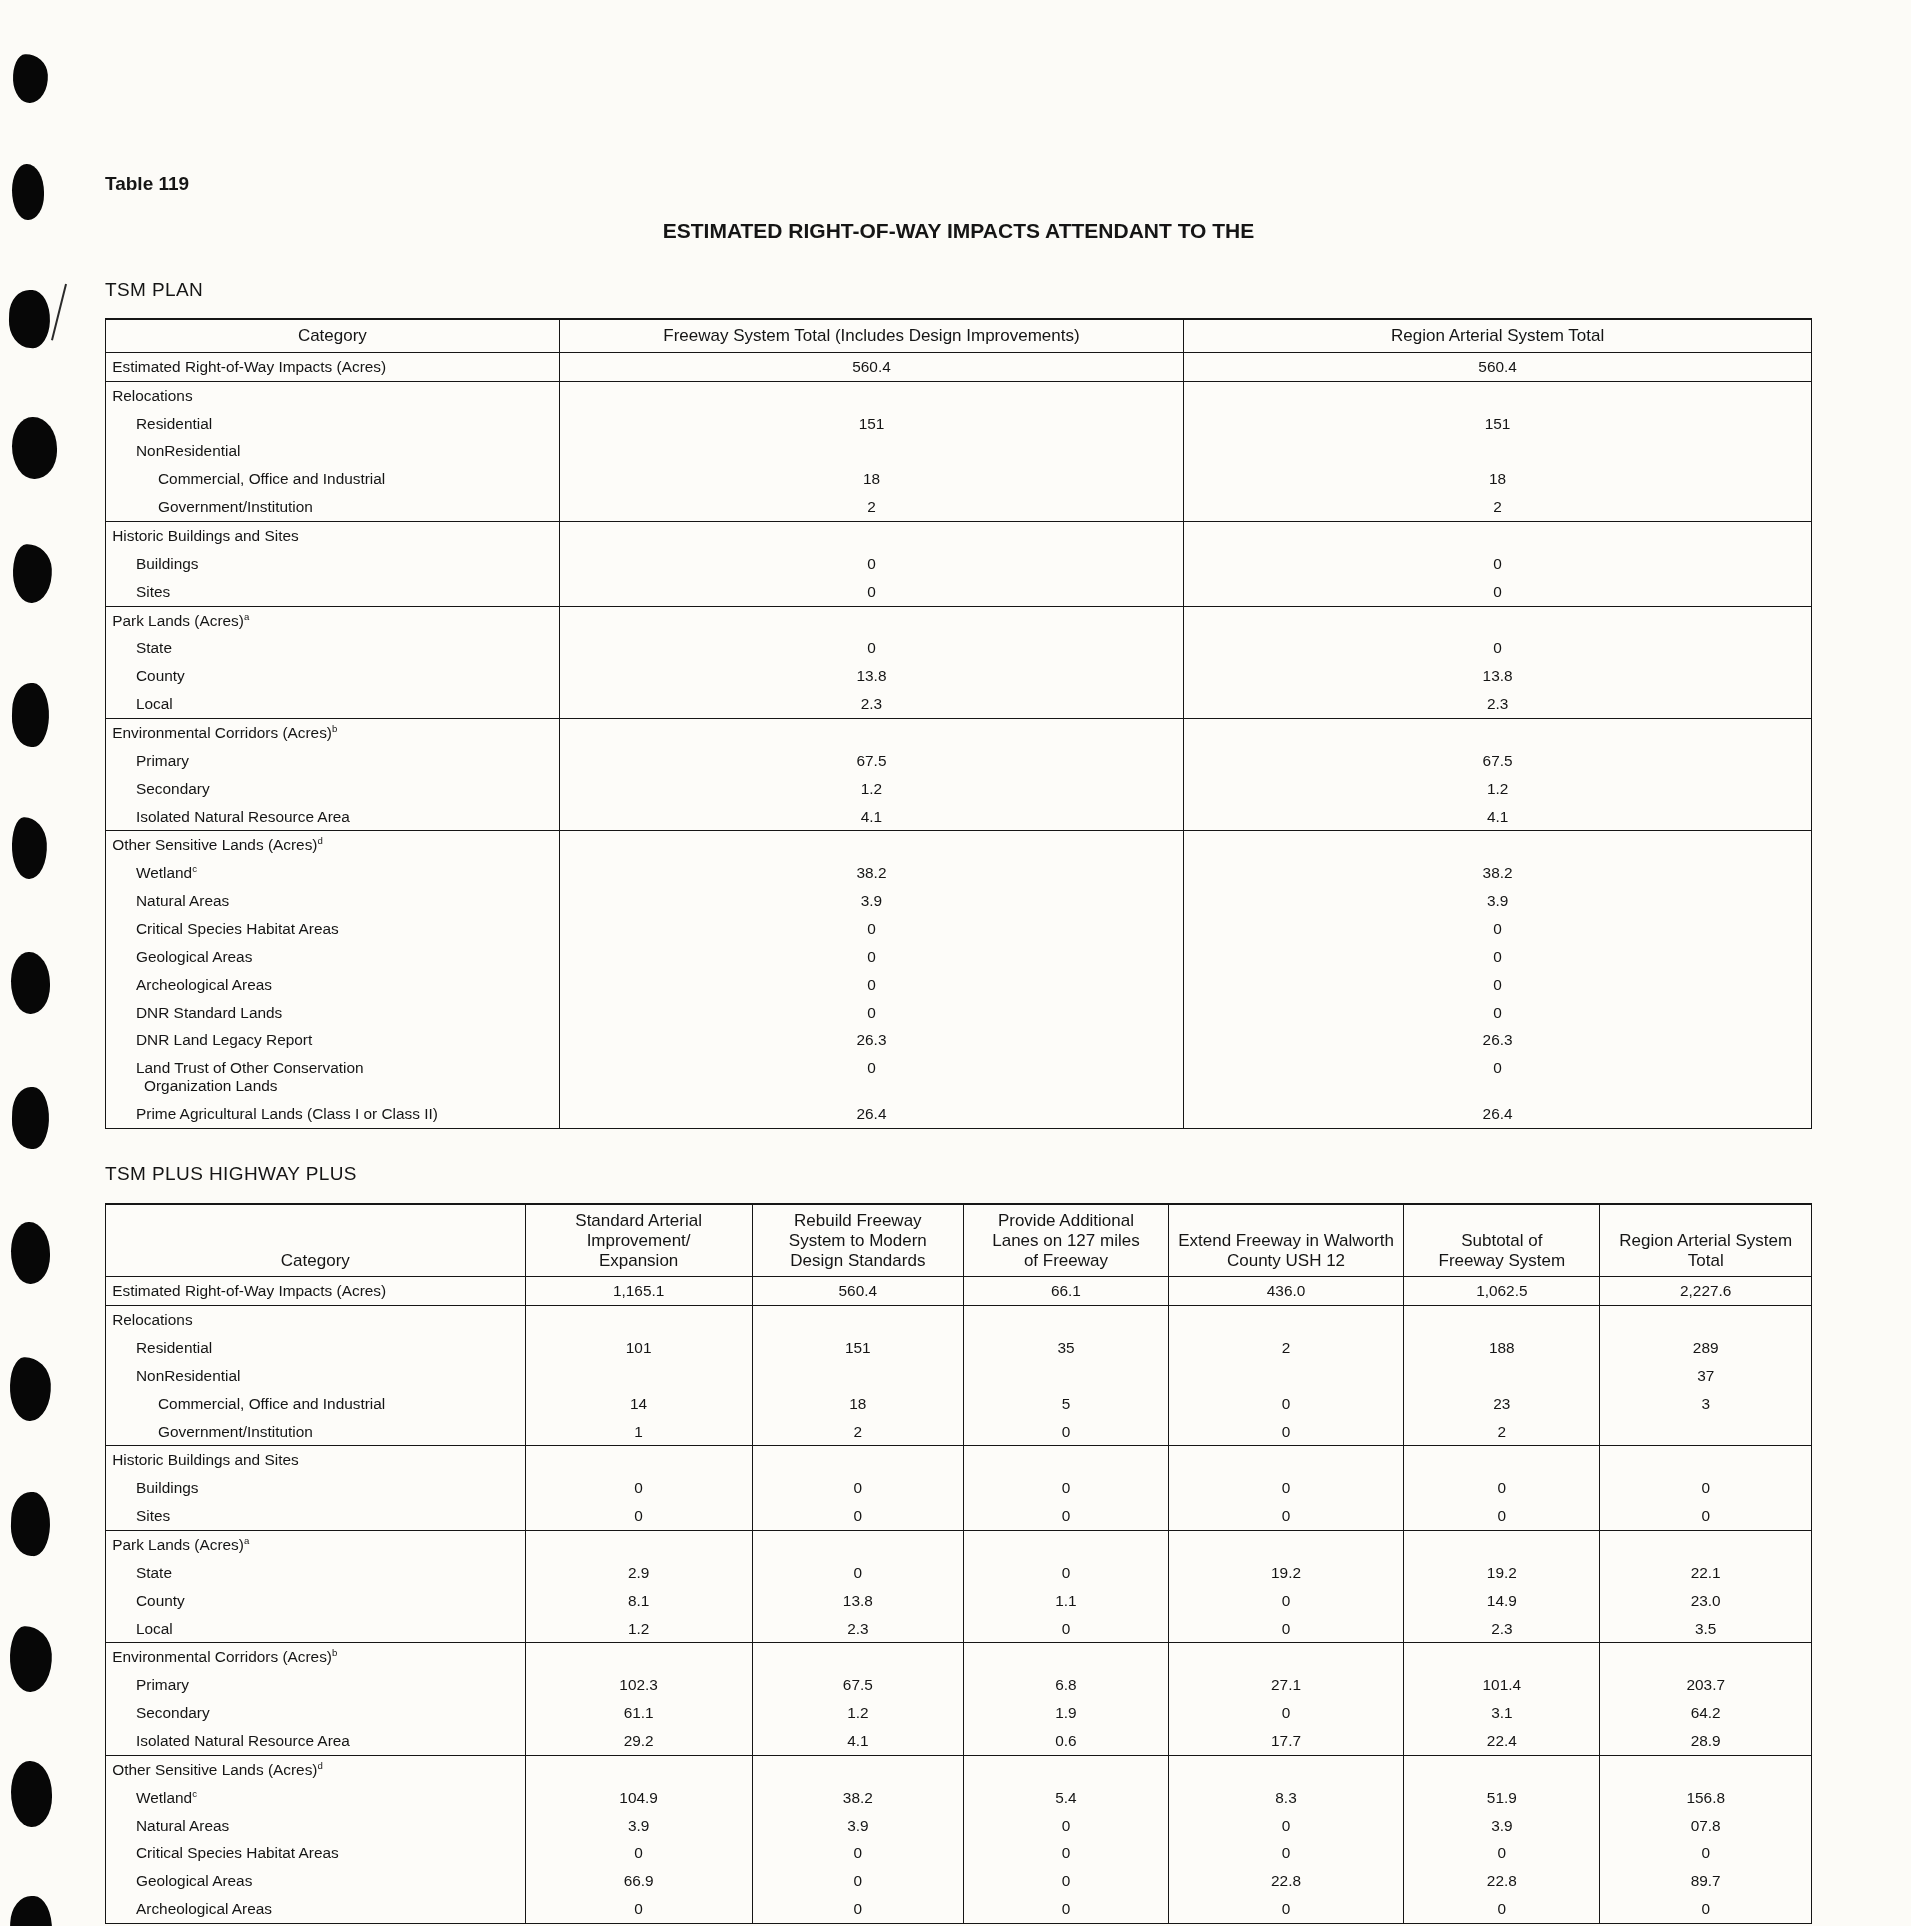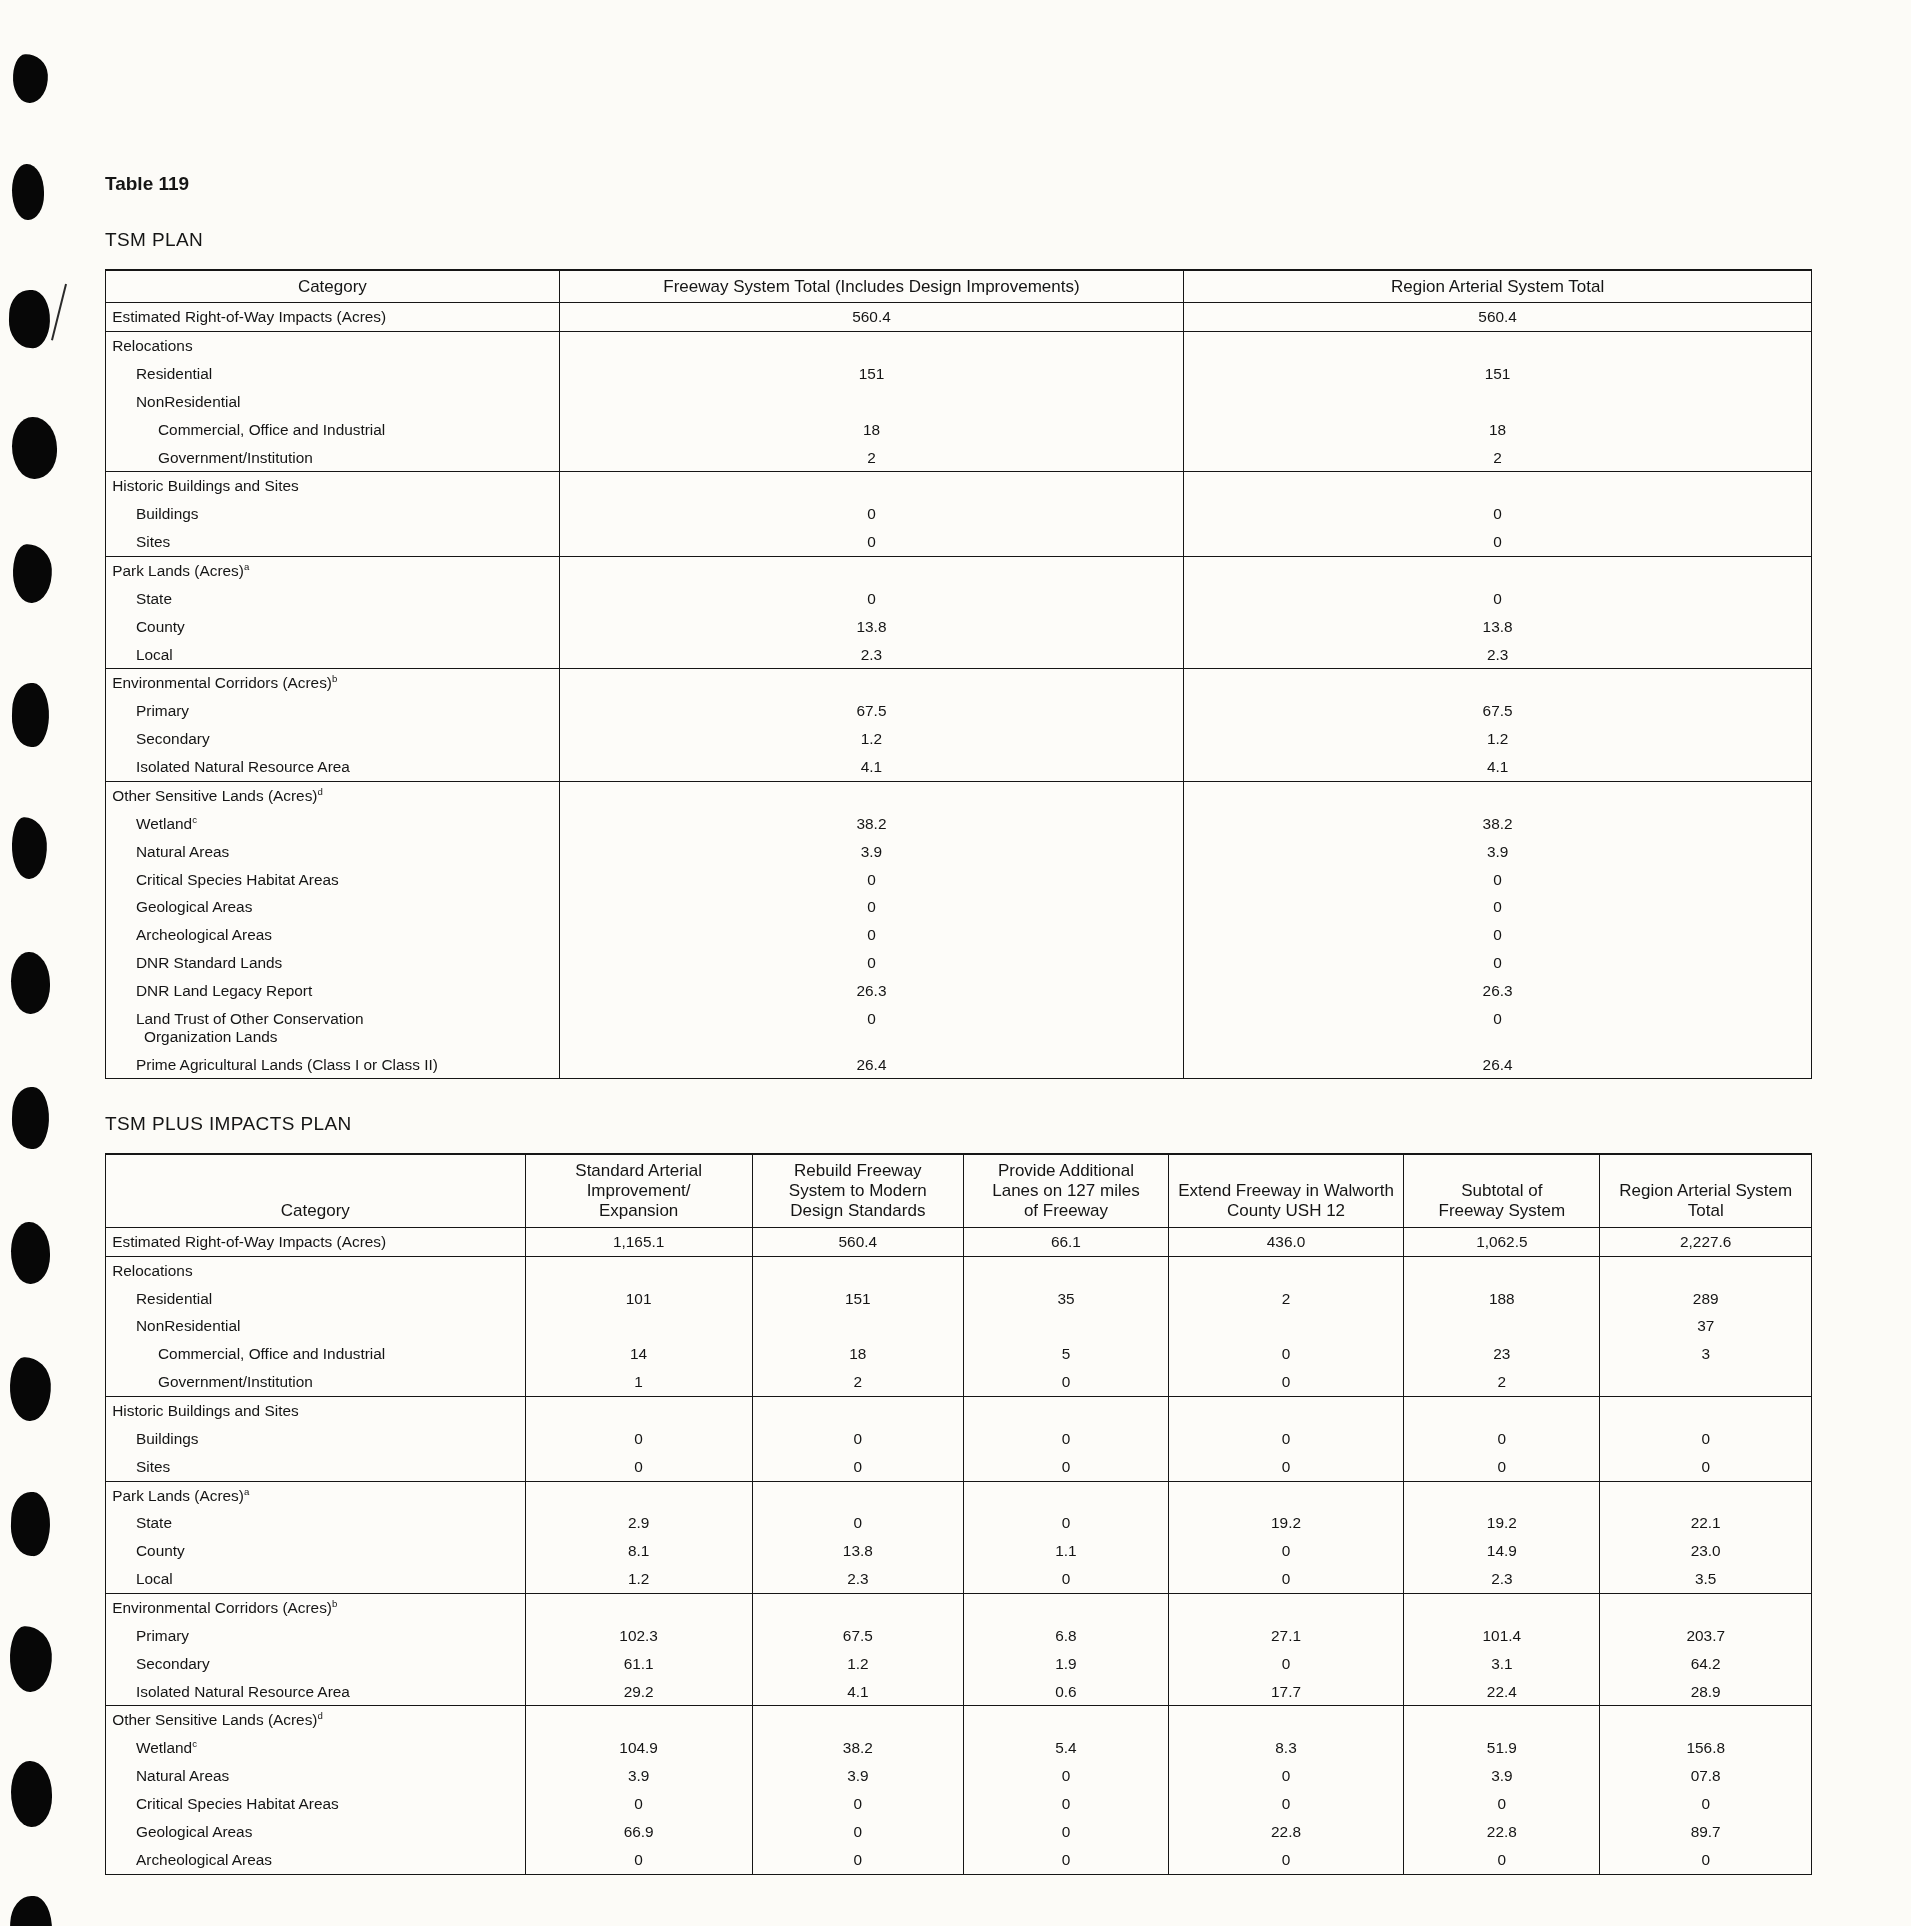--- a/index.html
+++ b/index.html
@@ -94,20 +94,21 @@
     <div class="mark" style="top:1896px;left:10px;width:42px;height:66px;"></div>
 
     <div class="hairline" style="top:283px;left:58px;height:58px;"></div>
   </div>
 
   <div class="content">
 
     <div class="tbl-label">Table 119</div>
 
     <div class="doc-title">
+      <div>ESTIMATED RIGHT-OF-WAY IMPACTS ATTENDANT TO THE</div>
     </div>
 
     <div class="table-block">
         <div class="plan-title">TSM PLAN</div>
         <table class="data-table">
           <colgroup>
             <col style="width: 26.6%;">
             <col style="width: 36.6%;">
             <col style="width: 36.8%;">
           </colgroup>
@@ -252,21 +253,21 @@
             <tr>
               <td class="cat ind1"><span>Prime Agricultural Lands (Class I or Class II)</span></td>
               <td class="val">26.4</td>
               <td class="val">26.4</td>
             </tr>
           </tbody>
         </table>
       </div>
 
     <div class="table-block">
-        <div class="plan-title">TSM PLUS IMPACTS PLAN</div>
+        <div class="plan-title">TSM PLUS HIGHWAY PLUS</div>
         <table class="data-table">
           <colgroup>
             <col style="width: 24.6%;">
             <col style="width: 13.3%;">
             <col style="width: 12.4%;">
             <col style="width: 12%;">
             <col style="width: 13.8%;">
             <col style="width: 11.5%;">
             <col style="width: 12.4%;">
           </colgroup>

